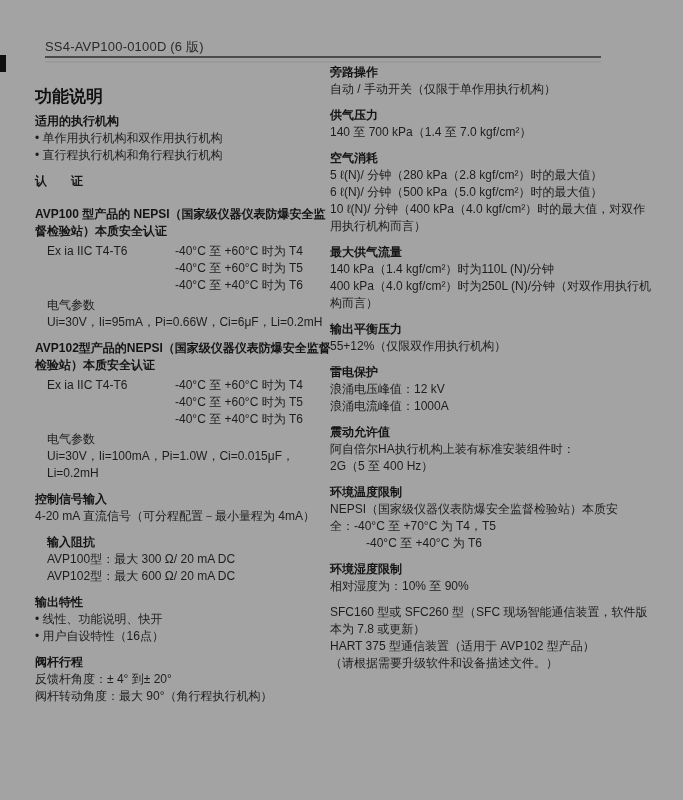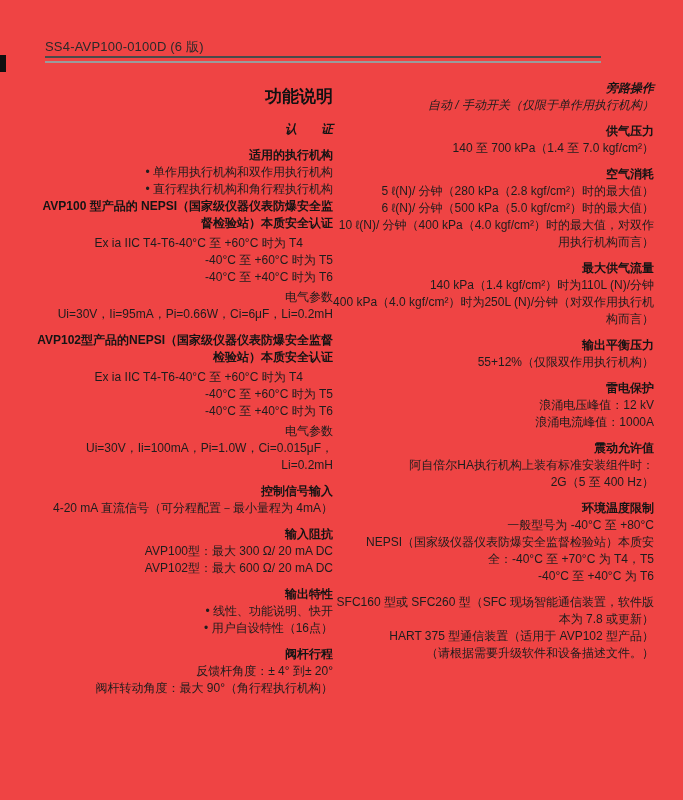--- a/index.html
+++ b/index.html
@@ -1,33 +1,33 @@
 <!DOCTYPE html>
 <html><head>
 <meta charset="utf-8">
 <style>
   html,body{margin:0;padding:0;}
   body{
     width:683px;height:800px;position:relative;background:#ffffff;
     font-family:"Liberation Sans","DejaVu Sans",sans-serif;
     color:#1d1d1d;-webkit-font-smoothing:antialiased;
   }
-  .page{position:absolute;inset:0;background:#ef4444;overflow:hidden;text-align:right;}
+  .page{position:absolute;inset:0;background:#a3a3a3;overflow:hidden;}
   .corner-mark{position:absolute;left:0;top:55px;width:6px;height:17px;background:#101010;}
   .doc-header{position:absolute;left:45px;top:38px;font-size:13px;letter-spacing:0.2px;color:#2a2a2a;}
   .rule{position:absolute;left:45px;width:556px;}
   .rule-1{top:56px;height:2px;background:#4a4a4a;}
   .rule-2{top:61px;height:2px;background:#9b9b9b;}
   .col{position:absolute;font-size:12px;line-height:17px;}
   .col-left{left:35px;top:88px;width:298px;}
   .col-right{left:330px;top:64px;width:324px;}
   .page-title{font-size:17px;font-weight:bold;margin:0 0 8px 0;color:#111;}
   .section{margin-top:9px;}
-  [data-sections] > .section:first-child{margin-top:16px;font-style:italic;}
-  .section.tight{margin-top:0;}
+  [data-sections] > .section:first-child{margin-top:0;}
+  .section.tight{margin-top:16px;}
   .section.indent{margin-left:12px;}
   .sec-heading{font-weight:bold;color:#141414;}
   .line{white-space:normal;}
   .text-indent{margin-left:12px;}
   .pair{margin-left:12px;display:flex;}
   .pair .label{width:128px;flex:none;}
   .pair-cont{margin-left:140px;}
   .cont-36{margin-left:36px;}
   .mt{margin-top:3px;}
 </style>
@@ -37,26 +37,26 @@
 <div class="page">
   <div class="corner-mark"></div>
   <div class="doc-header">SS4-AVP100-0100D (6 版)</div>
   <div class="rule rule-1"></div>
   <div class="rule rule-2"></div>
 
   <div class="col col-left">
     <h1 class="page-title">功能说明</h1>
     <div data-sections="left_column.sections">
         <section class="section">
-          <div class="sec-heading">认　　证</div>
-        </section>
-        <section class="section">
           <div class="sec-heading">适用的执行机构</div>
           <div class="line text">• 单作用执行机构和双作用执行机构</div>
           <div class="line text">• 直行程执行机构和角行程执行机构</div>
+        </section>
+        <section class="section">
+          <div class="sec-heading">认　　证</div>
         </section>
         <section class="section tight">
           <div class="sec-heading">AVP100 型产品的 NEPSI（国家级仪器仪表防爆安全监督检验站）本质安全认证</div>
           <div class="line pair mt">
             <span class="label">Ex ia IIC T4-T6</span>
             <span>-40°C 至 +60°C 时为 T4</span>
           </div>
           <div class="line pair-cont">-40°C 至 +60°C 时为 T5</div>
           <div class="line pair-cont">-40°C 至 +40°C 时为 T6</div>
           <div class="line text-indent mt">电气参数</div>
@@ -125,23 +125,26 @@
           <div class="line text">浪涌电压峰值：12 kV</div>
           <div class="line text">浪涌电流峰值：1000A</div>
         </section>
         <section class="section">
           <div class="sec-heading">震动允许值</div>
           <div class="line text">阿自倍尔HA执行机构上装有标准安装组件时：</div>
           <div class="line text">2G（5 至 400 Hz）</div>
         </section>
         <section class="section">
           <div class="sec-heading">环境温度限制</div>
-          <div class="line text">一般型号为 -40°C 至 +80°C</div>
           <div class="line text">NEPSI（国家级仪器仪表防爆安全监督检验站）本质安全：-40°C 至 +70°C 为 T4，T5</div>
           <div class="line cont-36">-40°C 至 +40°C 为 T6</div>
+        </section>
+        <section class="section">
+          <div class="sec-heading">环境湿度限制</div>
+          <div class="line text">相对湿度为：10% 至 90%</div>
         </section>
         <section class="section">
           <div class="line text">SFC160 型或 SFC260 型（SFC 现场智能通信装置，软件版本为 7.8 或更新）</div>
           <div class="line text">HART 375 型通信装置（适用于 AVP102 型产品）</div>
           <div class="line text">（请根据需要升级软件和设备描述文件。）</div>
         </section>
       </div>
   </div>
 </div>
 

